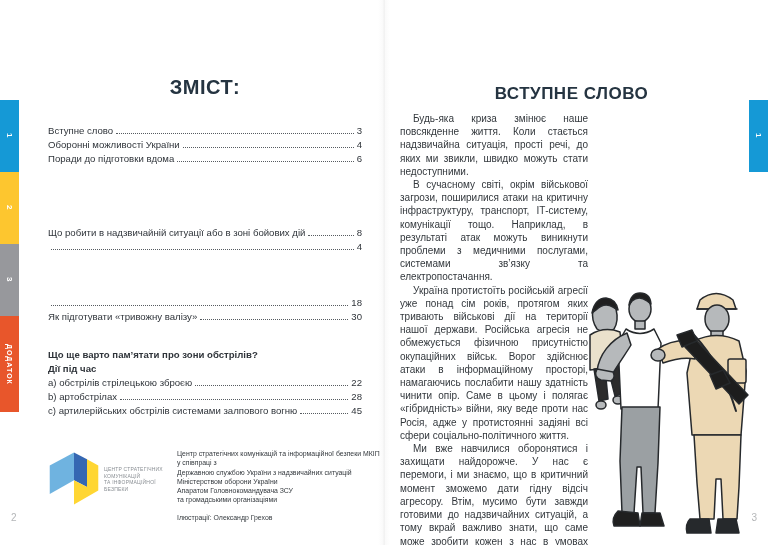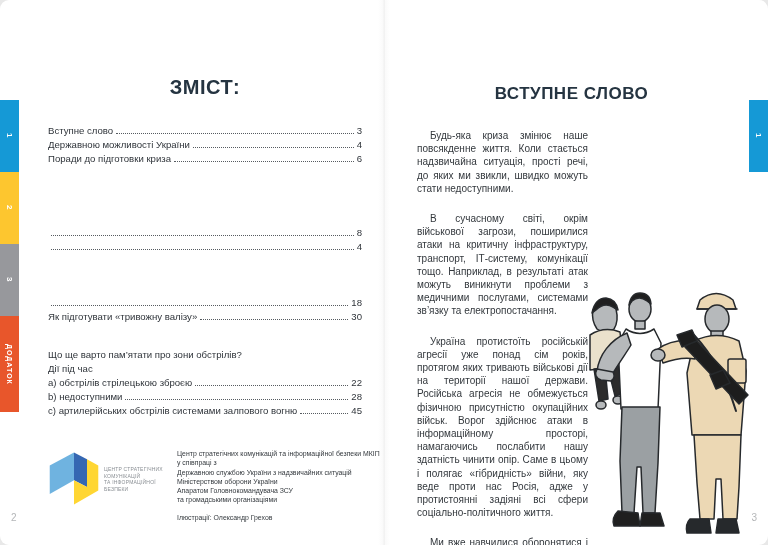--- a/index.html
+++ b/index.html
@@ -1,19 +1,19 @@
 <!DOCTYPE html>
 <html><head>
 <meta charset="utf-8">
 <style>
   html,body{margin:0;padding:0;background:#e8e8e8;}
   .spread{
     position:relative;width:768px;height:545px;background:#ffffff;
     font-family:"Liberation Sans","DejaVu Sans",sans-serif;color:#33383d;
-    overflow:hidden;margin:0 auto;border-radius:9px;
+    overflow:hidden;margin:0 auto;
   }
   .fold{position:absolute;left:378px;top:0;width:12px;height:545px;
     background:linear-gradient(90deg,rgba(0,0,0,0) 0%,rgba(0,0,0,0.02) 40%,rgba(0,0,0,0.06) 52%,rgba(0,0,0,0.02) 62%,rgba(0,0,0,0) 100%);}
 
   
   .tab{position:absolute;width:19px;display:flex;align-items:center;justify-content:center;}
   .tab span{writing-mode:vertical-rl;color:#fff;font-weight:bold;font-size:8px;letter-spacing:1px;}
   .tab-l{left:0;}
   .tab-r{right:0;}
   .tab-blue{background:#1599d6;}
@@ -27,38 +27,38 @@
   .pagenum-right{right:11px;}
 
   
   .toc-title{position:absolute;left:48px;top:76px;width:314px;text-align:center;
     font-size:20px;font-weight:bold;color:#253441;letter-spacing:0.5px;}
   .toc-group{position:absolute;left:48px;width:314px;font-size:9.6px;color:#2f343a;}
   .toc-row{display:flex;align-items:baseline;height:14px;line-height:14px;}
   .toc-label{white-space:nowrap;}
   .toc-dots{flex:1;border-bottom:1.3px dotted #565b60;margin:0 3px 3px 3px;min-width:8px;}
   .toc-page{text-align:right;white-space:nowrap;}
-  .toc-head{height:14px;line-height:14px;white-space:nowrap;}
+  .toc-head{height:14px;line-height:14px;white-space:nowrap;font-weight:bold;}
   .g1{top:124px;} .g2{top:226px;} .g3{top:296px;} .g4{top:348px;}
 
   
   .logo-mark{position:absolute;left:48px;top:450px;}
   .logo-caption{position:absolute;left:104px;top:466px;width:72px;
     font-size:5px;line-height:6.5px;color:#8a8f94;white-space:pre-line;letter-spacing:0.2px;}
   .credits{position:absolute;left:177px;top:449px;width:215px;
     font-size:6.9px;line-height:9.3px;color:#33383d;}
   .credits div{white-space:nowrap;}
   .illu-credit{position:absolute;left:177px;top:514px;font-size:6.9px;color:#33383d;white-space:nowrap;}
 
   
   .intro-title{position:absolute;left:400px;top:84px;width:343px;text-align:center;
     font-size:17px;font-weight:bold;color:#253441;letter-spacing:0.5px;}
   .intro-body{position:absolute;left:400px;top:112px;width:343px;height:433px;
     font-size:10px;line-height:13.2px;text-align:justify;color:#33383d;}
-  .intro-body p{margin:17px;text-indent:13px;}
+  .intro-body p{margin:0;text-indent:13px;}
   .wrap-spacer{float:right;width:155px;height:290px;margin-top:171px;}
   .illustration{position:absolute;left:582px;top:283px;width:186px;height:262px;}
 </style>
 </head>
 <body>
 
 <div class="spread">
 
   <div class="tab tab-l tab-blue" style="top:100px;height:72px;">
     <span>1</span>
@@ -81,33 +81,34 @@
 
   <div class="toc-title">ЗМІСТ:</div>
 
   <div class="toc-group g1">
     <div class="toc-row">
       <span class="toc-label">Вступне слово</span>
       <span class="toc-dots"></span>
       <span class="toc-page">3</span>
     </div>
     <div class="toc-row">
-      <span class="toc-label">Державною можливості України</span>
+      <span class="toc-label">Оборонні можливості України</span>
       <span class="toc-dots"></span>
       <span class="toc-page">4</span>
     </div>
     <div class="toc-row">
-      <span class="toc-label">Поради до підготовки криза</span>
+      <span class="toc-label">Поради до підготовки вдома</span>
       <span class="toc-dots"></span>
       <span class="toc-page">6</span>
     </div>
   </div>
 
   <div class="toc-group g2">
     <div class="toc-row">
+      <span class="toc-label">Що робити в надзвичайній ситуації або в зоні бойових дій</span>
       <span class="toc-dots"></span>
       <span class="toc-page">8</span>
     </div>
     <div class="toc-row">
       <span class="toc-dots"></span>
       <span class="toc-page">4</span>
     </div>
   </div>
 
   <div class="toc-group g3">
@@ -124,21 +125,21 @@
 
   <div class="toc-group g4">
     <div class="toc-head">Що ще варто пам’ятати про зони обстрілів?</div>
     <div class="toc-head">Дії під час</div>
     <div class="toc-row">
       <span class="toc-label">a) обстрілів стрілецькою зброєю</span>
       <span class="toc-dots"></span>
       <span class="toc-page">22</span>
     </div>
     <div class="toc-row">
-      <span class="toc-label">b) недоступними</span>
+      <span class="toc-label">b) артобстрілах</span>
       <span class="toc-dots"></span>
       <span class="toc-page">28</span>
     </div>
     <div class="toc-row">
       <span class="toc-label">c) артилерійських обстрілів системами залпового вогню</span>
       <span class="toc-dots"></span>
       <span class="toc-page">45</span>
     </div>
   </div>
 

